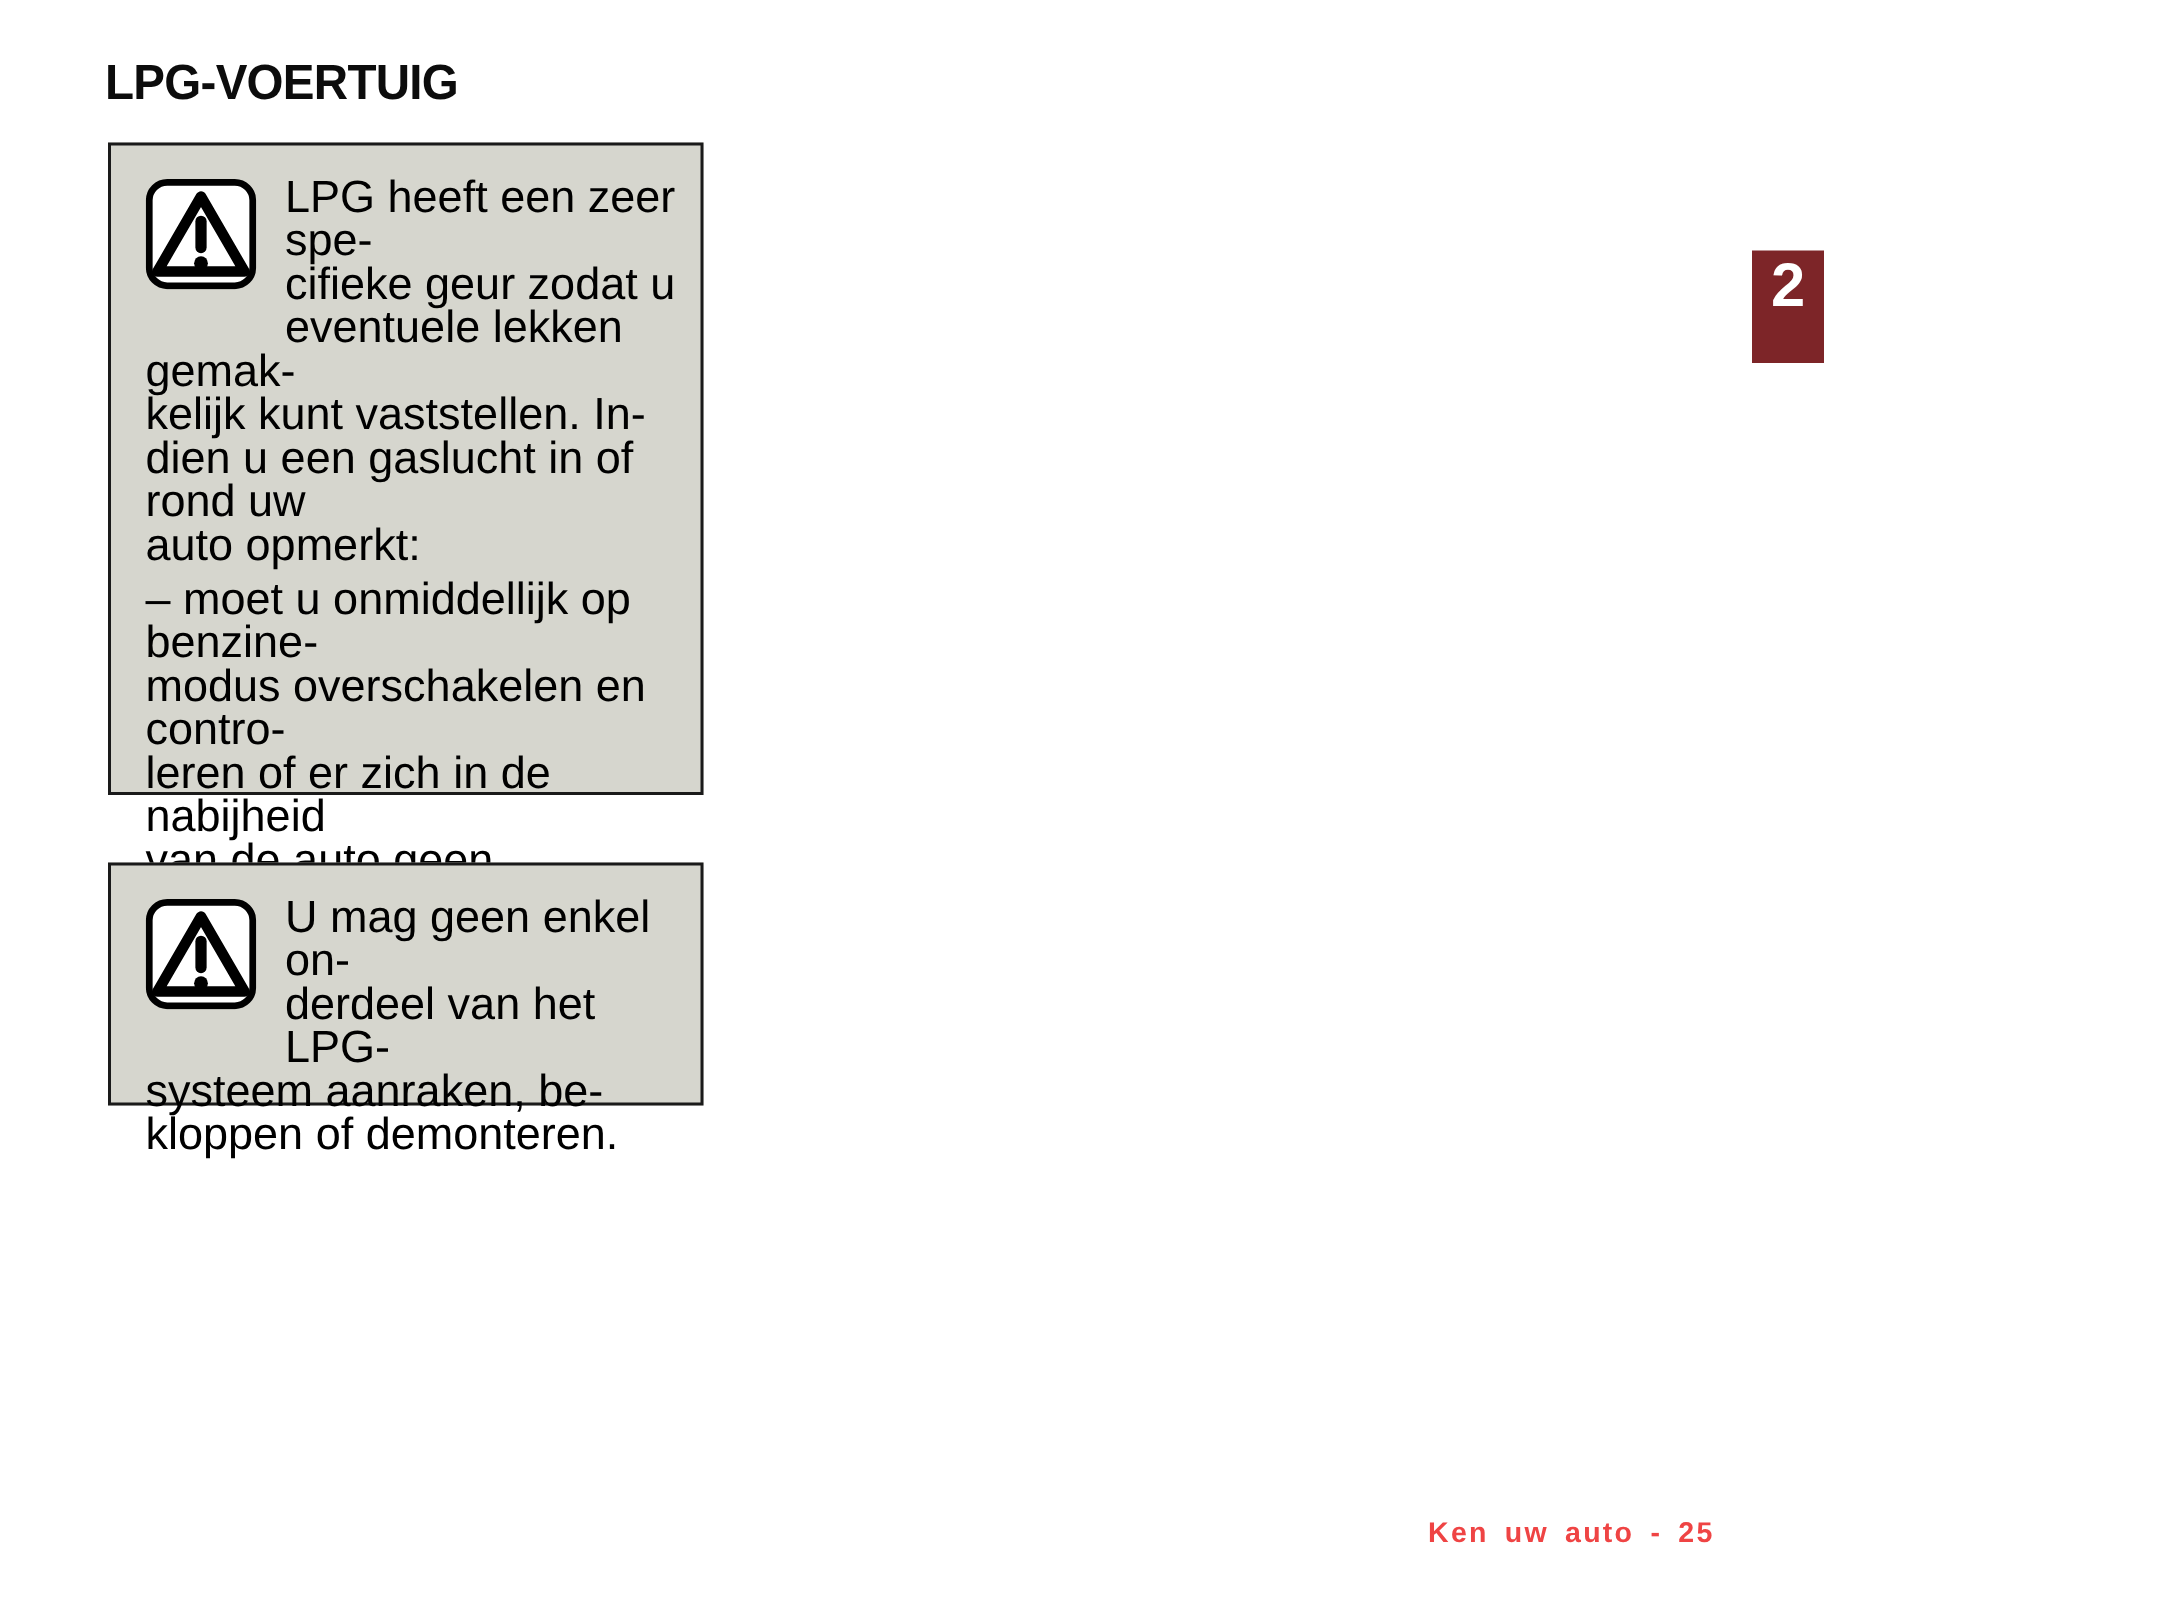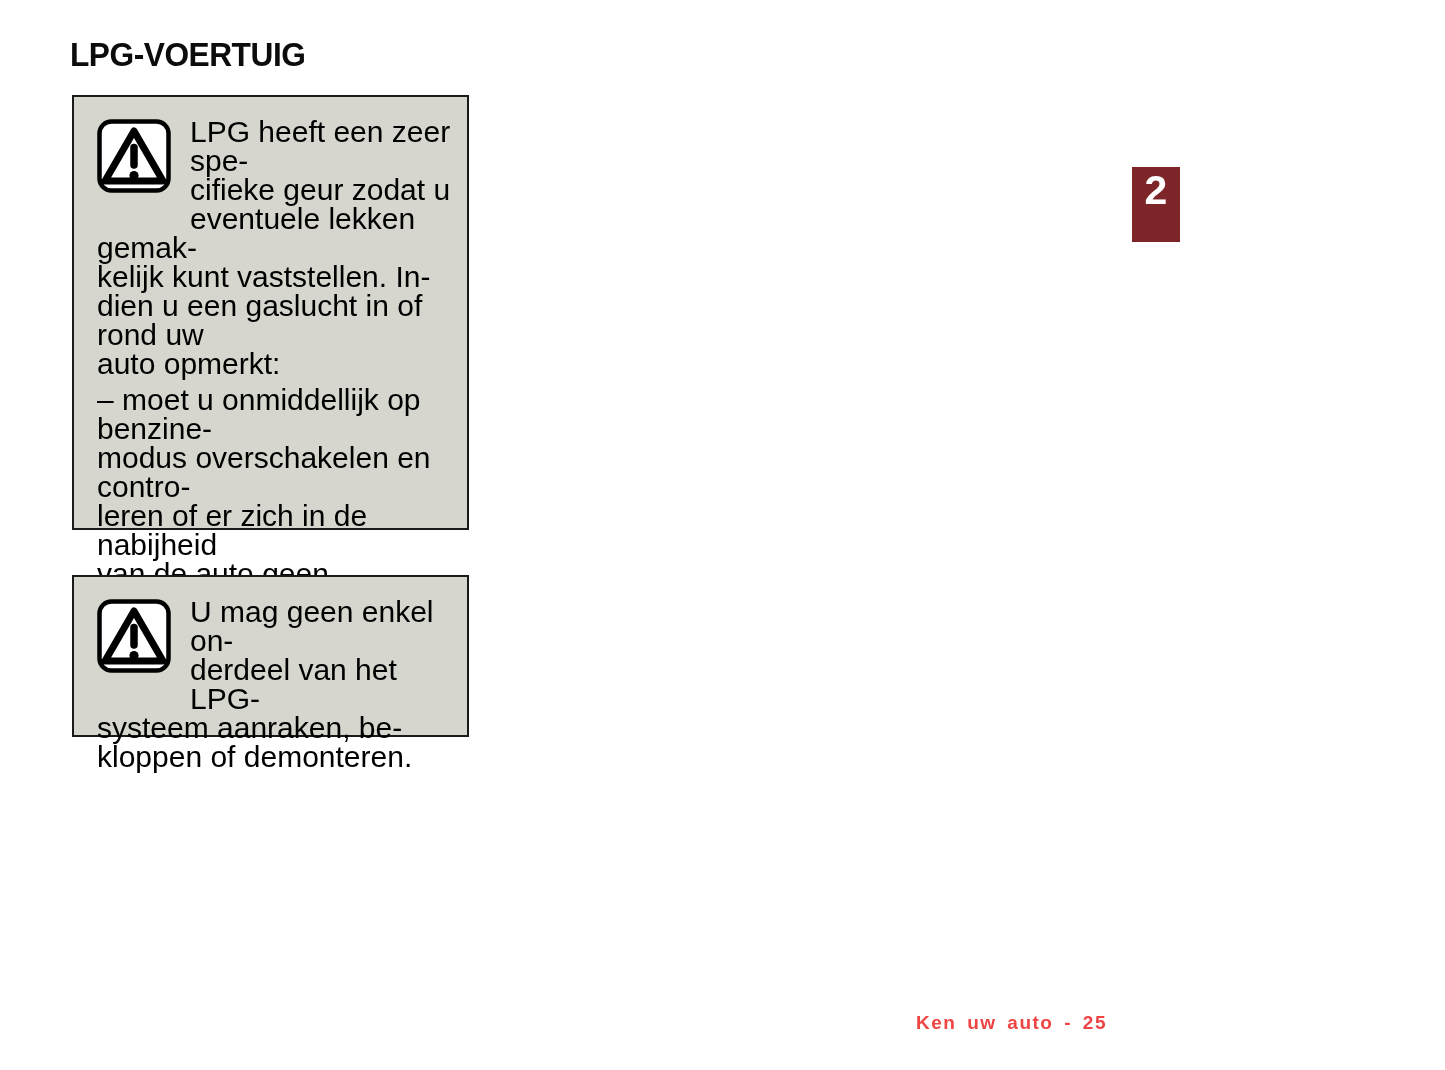--- a/index.html
+++ b/index.html
@@ -7,20 +7,21 @@
     padding: 0;
     background: #ffffff;
     font-family: "Liberation Sans", "DejaVu Sans", sans-serif;
   }
   .page {
     position: relative;
     width: 1180px;
     height: 1070px;
     background: #ffffff;
     overflow: hidden;
+    padding-left: 36px;
   }
   .page-title {
     position: absolute;
     left: 70px;
     top: 36px;
     margin: 0;
     font-size: 33px;
     font-weight: bold;
     letter-spacing: -0.5px;
     color: #0c0c0c;

